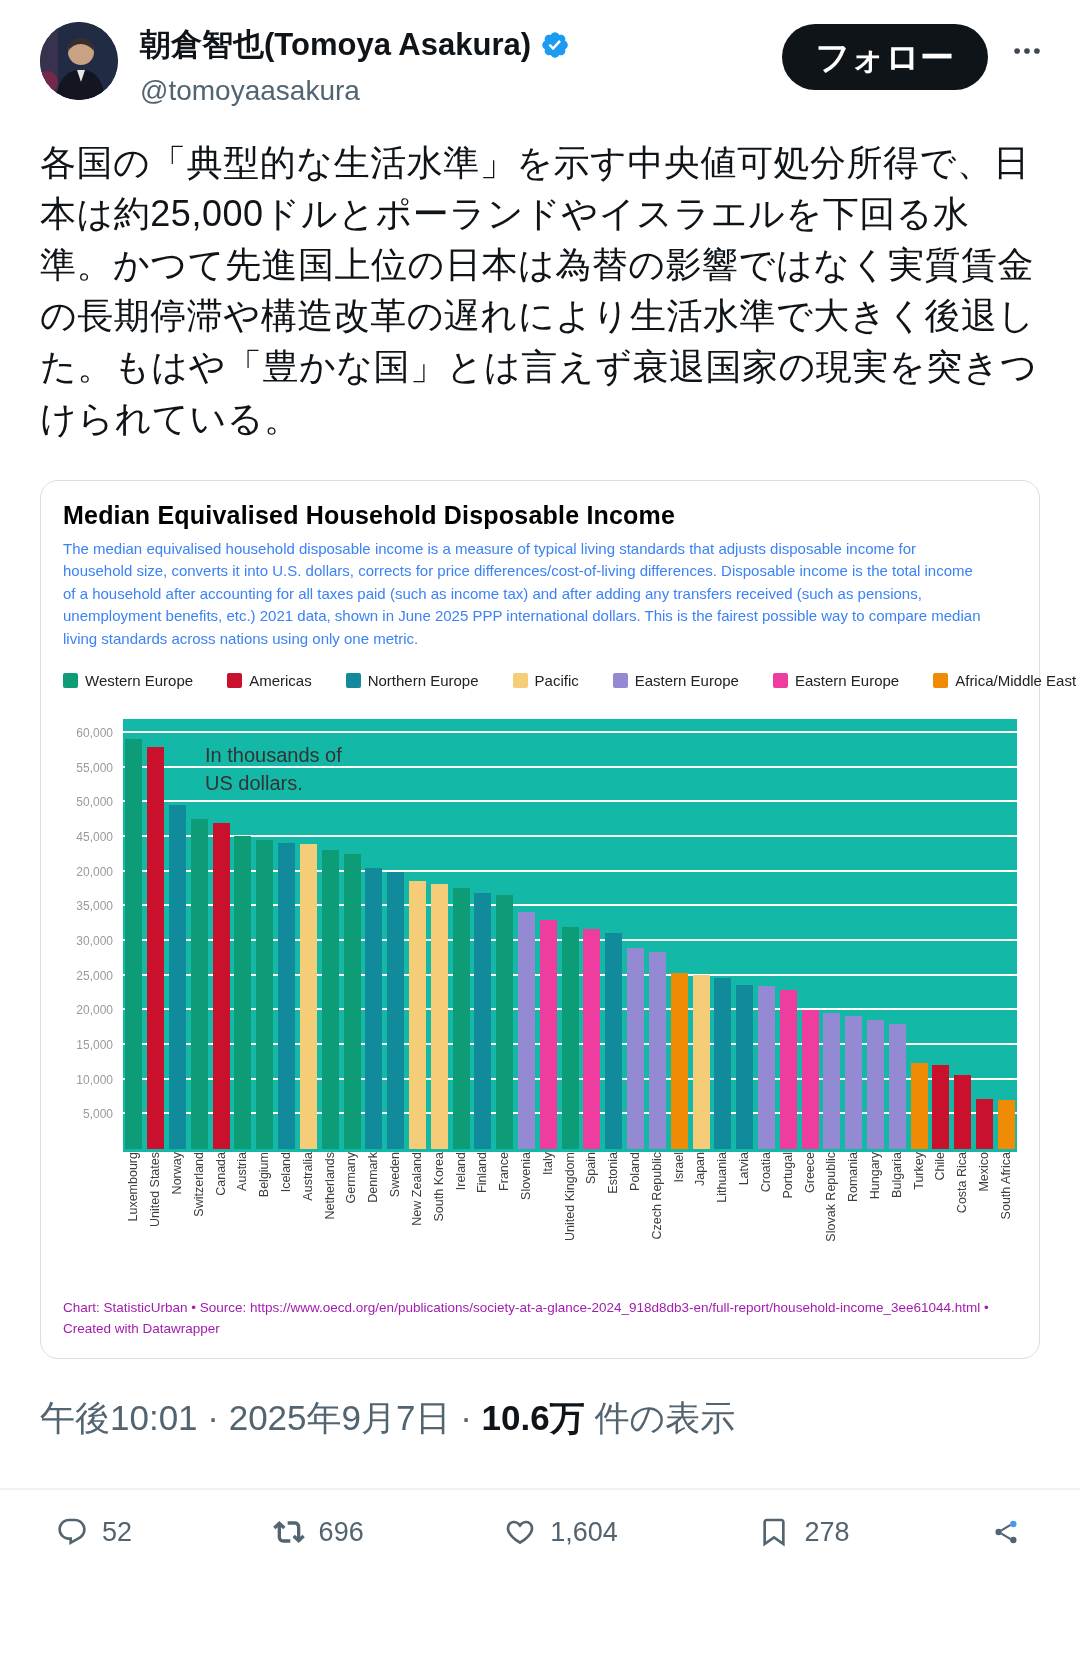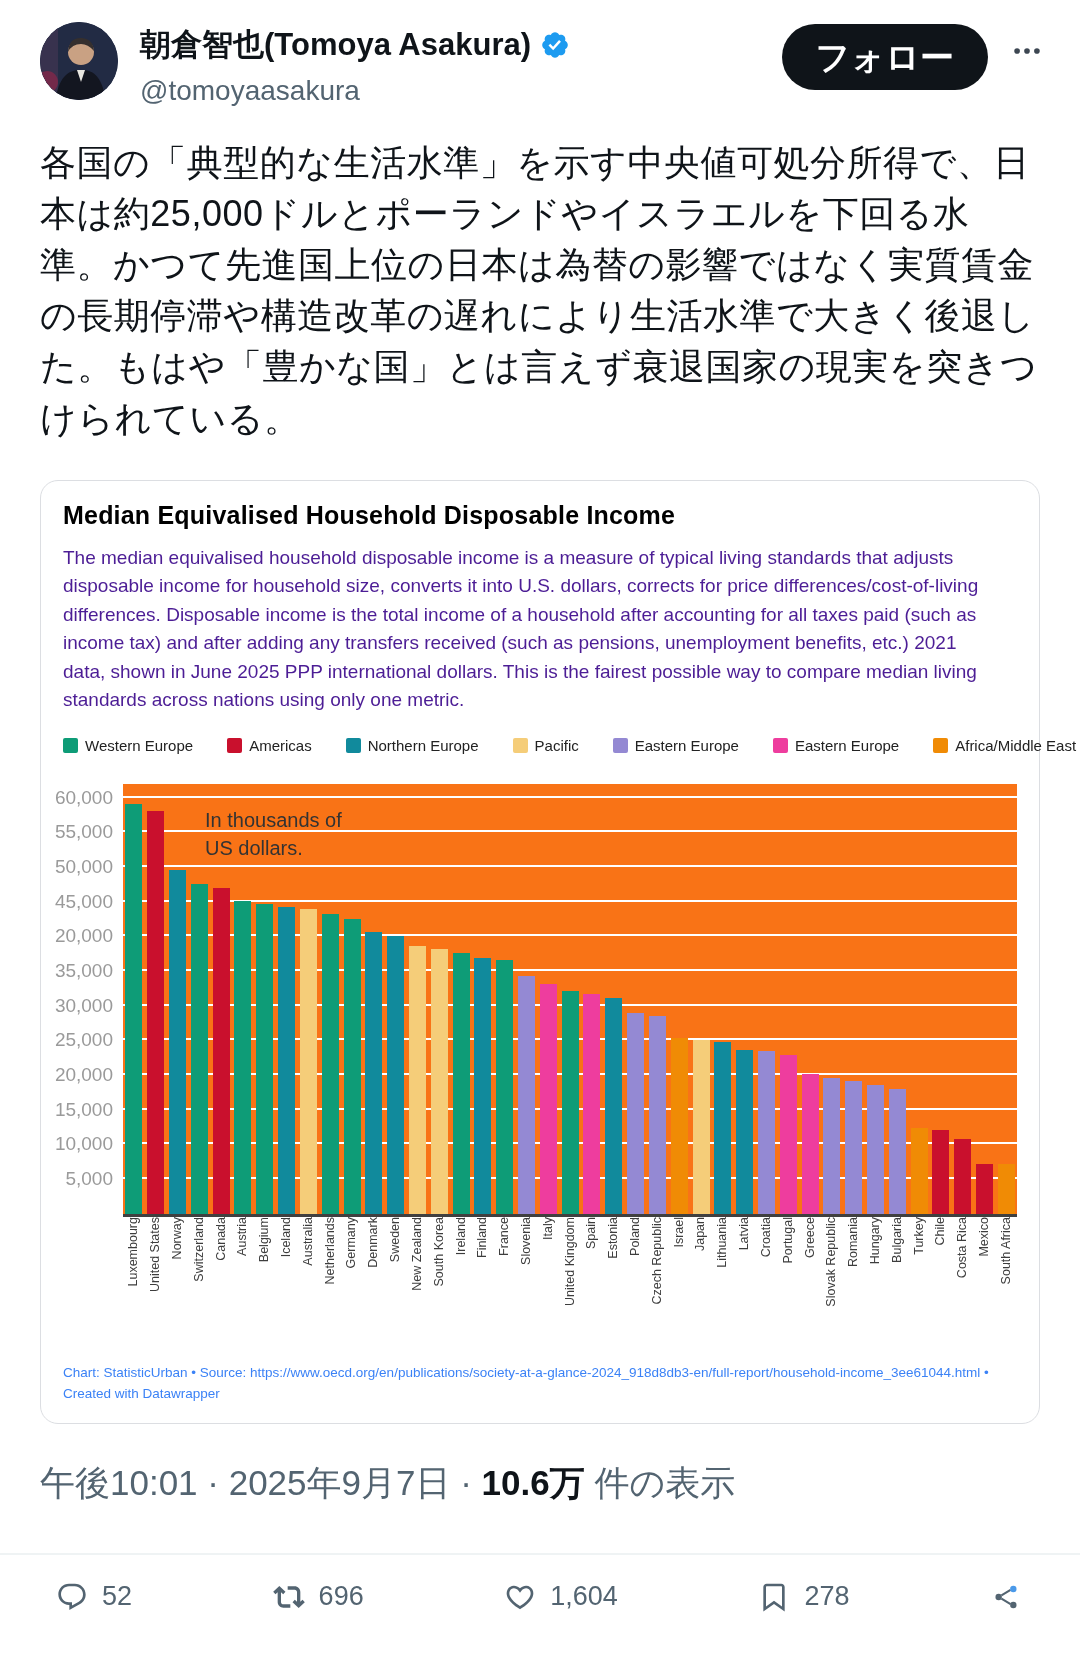--- a/index.html
+++ b/index.html
@@ -20,41 +20,41 @@
       padding:16px 34px;border-radius:44px;border:none;margin-top:2px;font-family:inherit;}
   .more-btn{margin-left:22px;margin-top:12px;background:none;border:none;padding:0;}
   .more-btn svg{width:34px;height:34px;display:block;}
 
   
   .body-text{padding:0 40px;margin-top:30px;font-size:36px;line-height:1.42;letter-spacing:.5px;color:#0f1419;}
 
   
   .card{margin:36px 40px 0;border:1px solid #dcdee2;border-radius:18px;padding:20px 22px 18px;background:#fff;}
   .c-title{font-size:25px;font-weight:bold;color:#000;letter-spacing:.2px;}
-  .c-desc{margin-top:14px;font-size:19px;line-height:1.5;color:#4c1d95;max-width:918px;}
+  .c-desc{margin-top:8px;font-size:15px;line-height:1.5;color:#3b82f6;max-width:918px;}
   .legend{display:flex;gap:34px;margin-top:22px;align-items:center;flex-wrap:nowrap;}
   .lg-item{display:flex;align-items:center;gap:7px;white-space:nowrap;}
   .lg-sw{width:15px;height:15px;border-radius:2px;flex:0 0 auto;}
   .lg-tx{font-size:15px;color:#222;}
 
   .plot-wrap{display:flex;margin-top:30px;}
   .ygut{width:60px;position:relative;height:430px;flex:0 0 auto;}
-  .ytick{position:absolute;right:10px;transform:translateY(50%);font-size:19px;color:#9a9a9a;}
-  .plot{flex:1;position:relative;height:430px;background:#f97316;border-bottom:3px solid #404040;}
+  .ytick{position:absolute;right:10px;transform:translateY(50%);font-size:12px;color:#9a9a9a;}
+  .plot{flex:1;position:relative;height:430px;background:#14b8a6;border-bottom:3px solid #14b8a6;}
   .gridline{position:absolute;left:0;right:0;height:2px;background:#ffffff;}
   .bars{position:absolute;left:0;right:0;top:0;bottom:0;display:flex;align-items:flex-end;}
   .slot{flex:1;display:flex;justify-content:center;align-items:flex-end;height:100%;}
   .bar{width:78%;}
   .anno{position:absolute;left:82px;top:22px;font-size:20px;color:#333;line-height:1.4;}
 
   .xlabels{display:flex;margin-left:60px;height:130px;overflow:visible;}
   .xcell{flex:1;display:flex;flex-direction:column;align-items:center;min-width:0;}
   .xcell span{display:inline-block;writing-mode:vertical-rl;transform:rotate(180deg);
       font-size:12.5px;color:#3d3d3d;line-height:1.05;white-space:nowrap;}
-  .c-footer{margin-top:16px;font-size:13.5px;color:#3b82f6;line-height:1.55;max-width:930px;word-break:break-all;}
+  .c-footer{margin-top:16px;font-size:13.5px;color:#a21caf;line-height:1.55;max-width:930px;word-break:break-all;}
 
   
   .ts-row{padding:0 40px;margin-top:36px;font-size:35px;color:#536471;}
   .ts-row b{color:#0f1419;font-weight:bold;}
   .divider{margin-top:46px;border-top:2px solid #eff3f4;}
   .actions{display:flex;align-items:center;justify-content:space-between;padding:26px 58px 0 56px;}
   .act{display:flex;align-items:center;gap:14px;color:#536471;font-size:27px;background:none;border:none;font-family:inherit;padding:0;}
   .act svg{width:32px;height:32px;display:block;}
 </style>
 </head>

